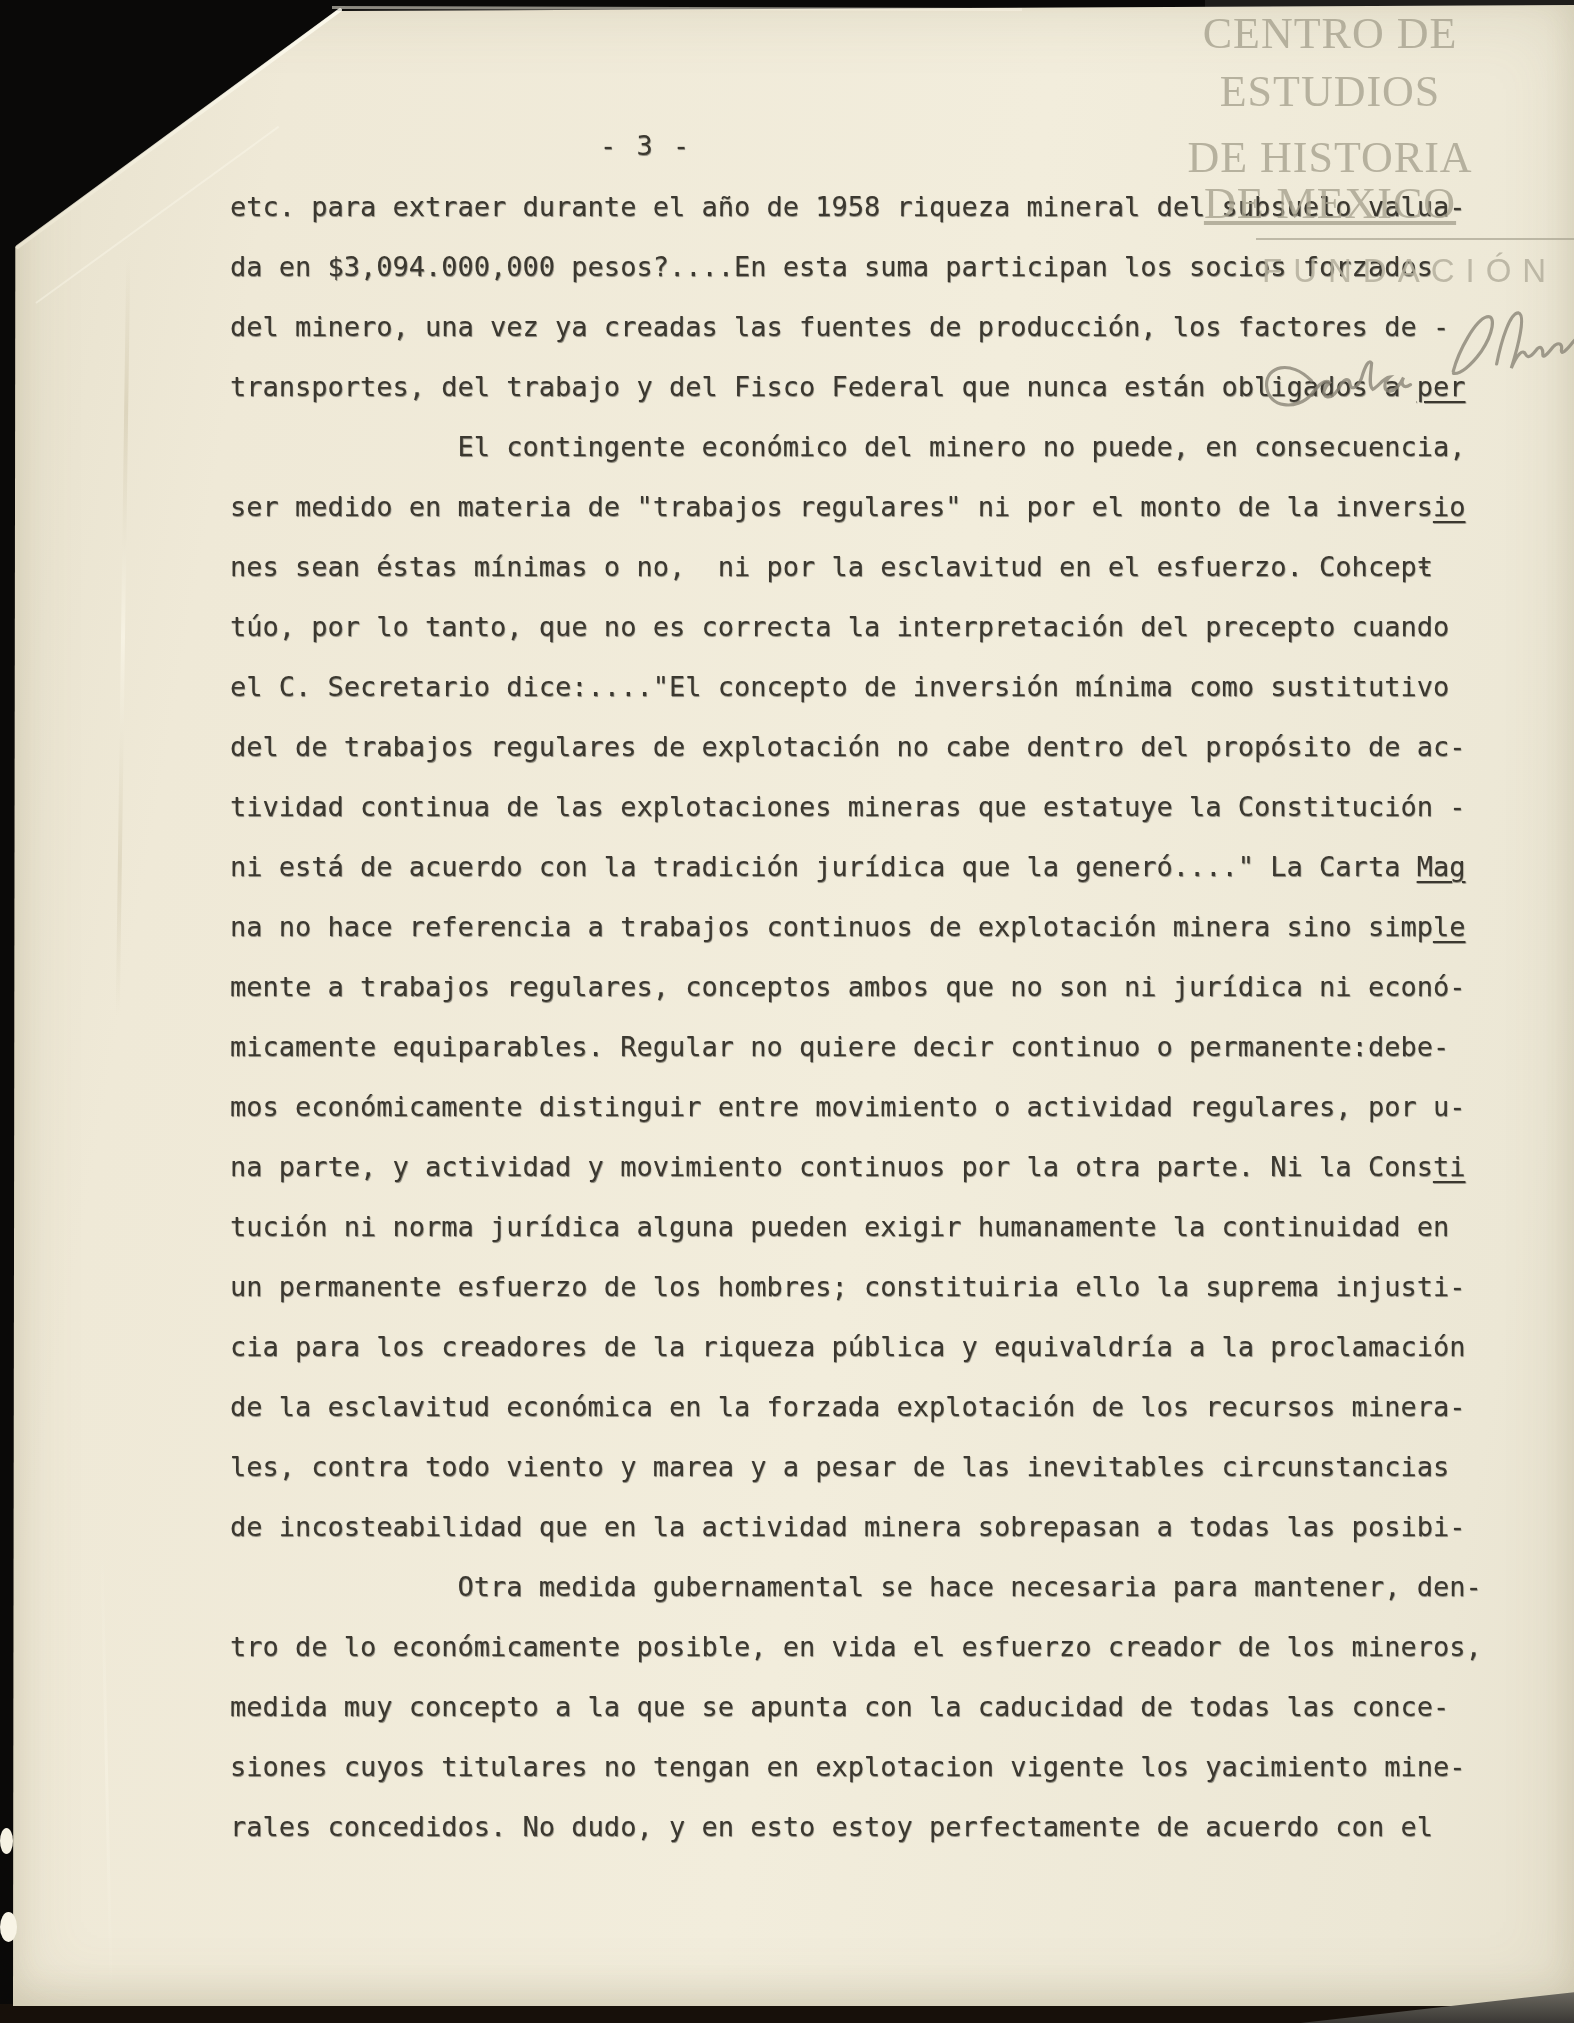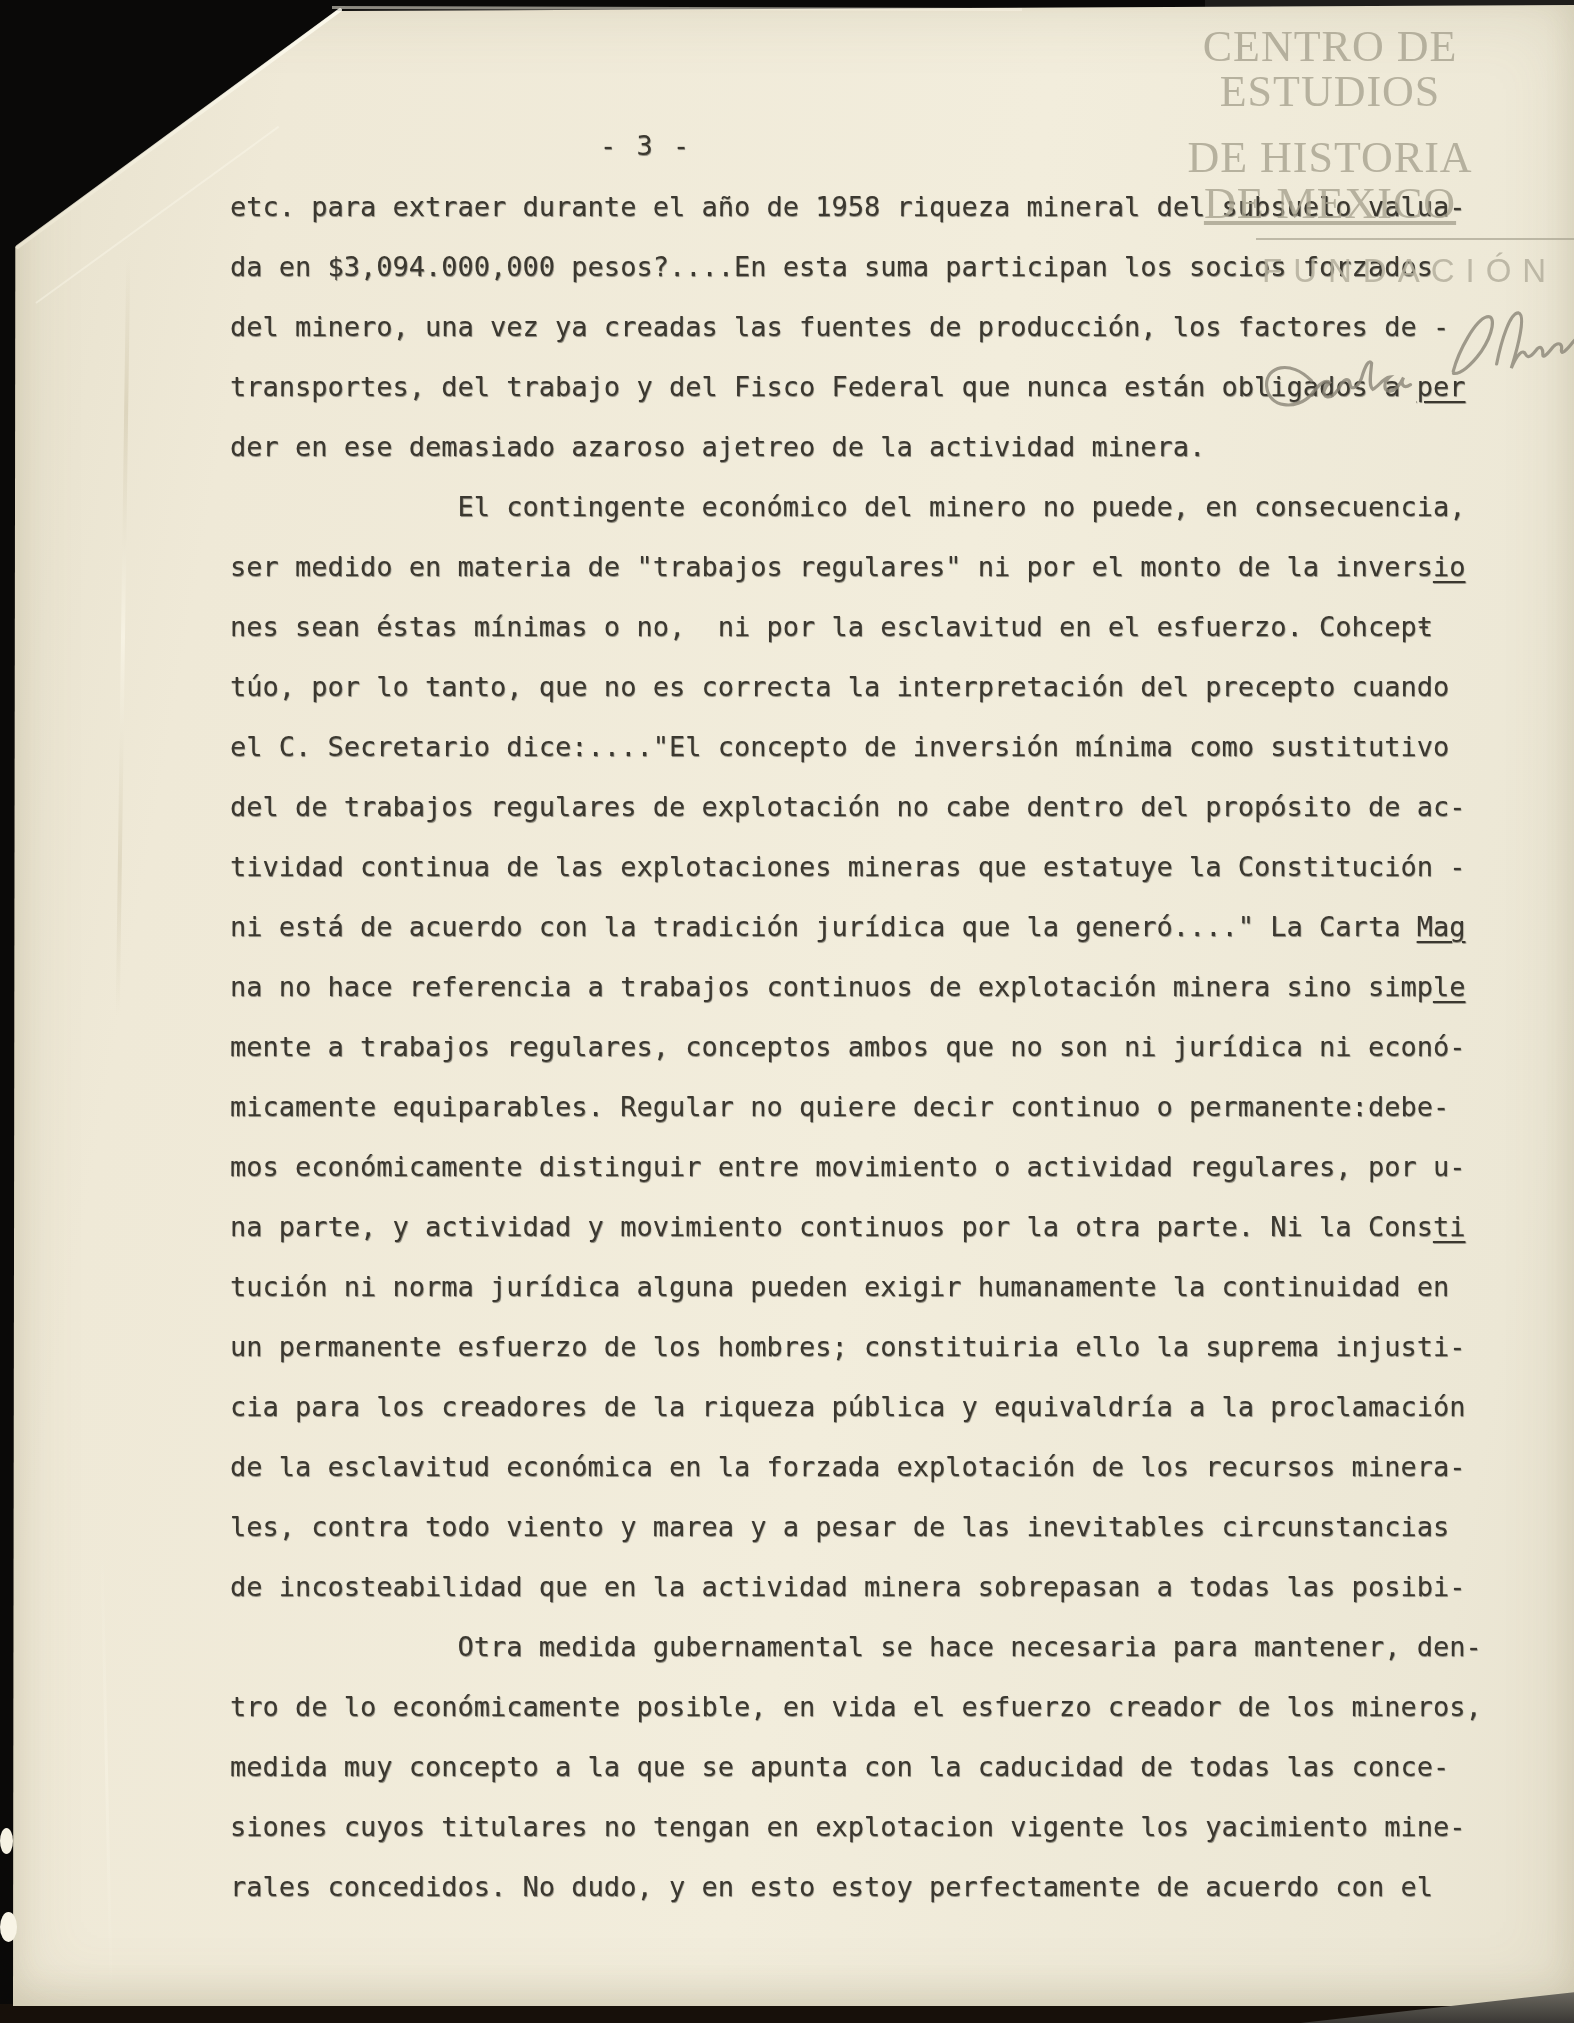--- a/index.html
+++ b/index.html
@@ -42,21 +42,21 @@
     text-shadow:.6px .8px .7px rgba(44,42,36,.5);white-space:pre;}
   .typed{position:absolute;left:230px;top:177px;font-size:27px;line-height:60px;color:#3b3830;
     text-shadow:.6px .8px .7px rgba(44,42,36,.5);}
   .tline{white-space:pre;}
   .und{text-decoration:underline;text-decoration-thickness:2px;text-underline-offset:5px;margin-top:36px;}
 
   
   .wm{position:absolute;left:1130px;top:8px;width:400px;height:300px;
     font-family:"Liberation Serif", serif;color:#a8a390;opacity:.8;pointer-events:none;}
   .wm-line{position:absolute;left:0;width:400px;text-align:center;font-size:44px;letter-spacing:1px;}
-  .wm-l0{top:13px;text-align:center;} .wm-l1{top:58px;} .wm-l2{top:124px;} .wm-l3{top:170px;text-decoration:underline;}
+  .wm-l0{top:0px;text-align:center;} .wm-l1{top:58px;} .wm-l2{top:124px;} .wm-l3{top:170px;text-decoration:underline;}
   .wm-divider{position:absolute;left:1256px;top:238px;width:318px;height:2px;background:#a39e8c;opacity:.65;}
   .wm-fnd{position:absolute;left:1262px;top:252px;font-family:"Liberation Sans", sans-serif;
     font-size:33px;letter-spacing:11px;color:#b5b09e;opacity:.85;white-space:nowrap;}
   .sig{position:absolute;left:1245px;top:312px;width:340px;height:120px;transform:rotate(-7deg);opacity:.8;}
   .sig path{fill:none;stroke:#8b8678;stroke-width:3.2;stroke-linecap:round;}
 </style>
 </head>
 <body>
 
 <div class="stage">
@@ -68,21 +68,20 @@
     <div class="crease-v1"></div>
     <div class="crease-v2"></div>
 
     <div class="pagenum" style="left:587px;top:125px;">- 3 -</div>
 
     <div class="typed" id="typed-lines" style="left:217px;top:172px;">
         <div class="tline"><span>etc. para extraer durante el año de 1958 riqueza mineral del subsuelo valua-</span></div>
         <div class="tline"><span>da en $3,094.000,000 pesos?....En esta suma participan los socios forzados</span></div>
         <div class="tline"><span>del minero, una vez ya creadas las fuentes de producción, los factores de -</span></div>
         <div class="tline"><span>transportes, del trabajo y del Fisco Federal que nunca están obligados a </span><span class="und">per</span></div>
-        <div class="tline"><span>der en ese demasiado azaroso ajetreo de la actividad minera.</span></div>
         <div class="tline"><span>              El contingente económico del minero no puede, en consecuencia,</span></div>
         <div class="tline"><span>ser medido en materia de "trabajos regulares" ni por el monto de la invers</span><span class="und">io</span></div>
         <div class="tline"><span>nes sean éstas mínimas o no,  ni por la esclavitud en el esfuerzo. Cohcepŧ</span></div>
         <div class="tline"><span>túo, por lo tanto, que no es correcta la interpretación del precepto cuando</span></div>
         <div class="tline"><span>el C. Secretario dice:...."El concepto de inversión mínima como sustitutivo</span></div>
         <div class="tline"><span>del de trabajos regulares de explotación no cabe dentro del propósito de ac-</span></div>
         <div class="tline"><span>tividad continua de las explotaciones mineras que estatuye la Constitución -</span></div>
         <div class="tline"><span>ni está de acuerdo con la tradición jurídica que la generó...." La Carta </span><span class="und">Mag</span></div>
         <div class="tline"><span>na no hace referencia a trabajos continuos de explotación minera sino simp</span><span class="und">le</span></div>
         <div class="tline"><span>mente a trabajos regulares, conceptos ambos que no son ni jurídica ni econó-</span></div>

